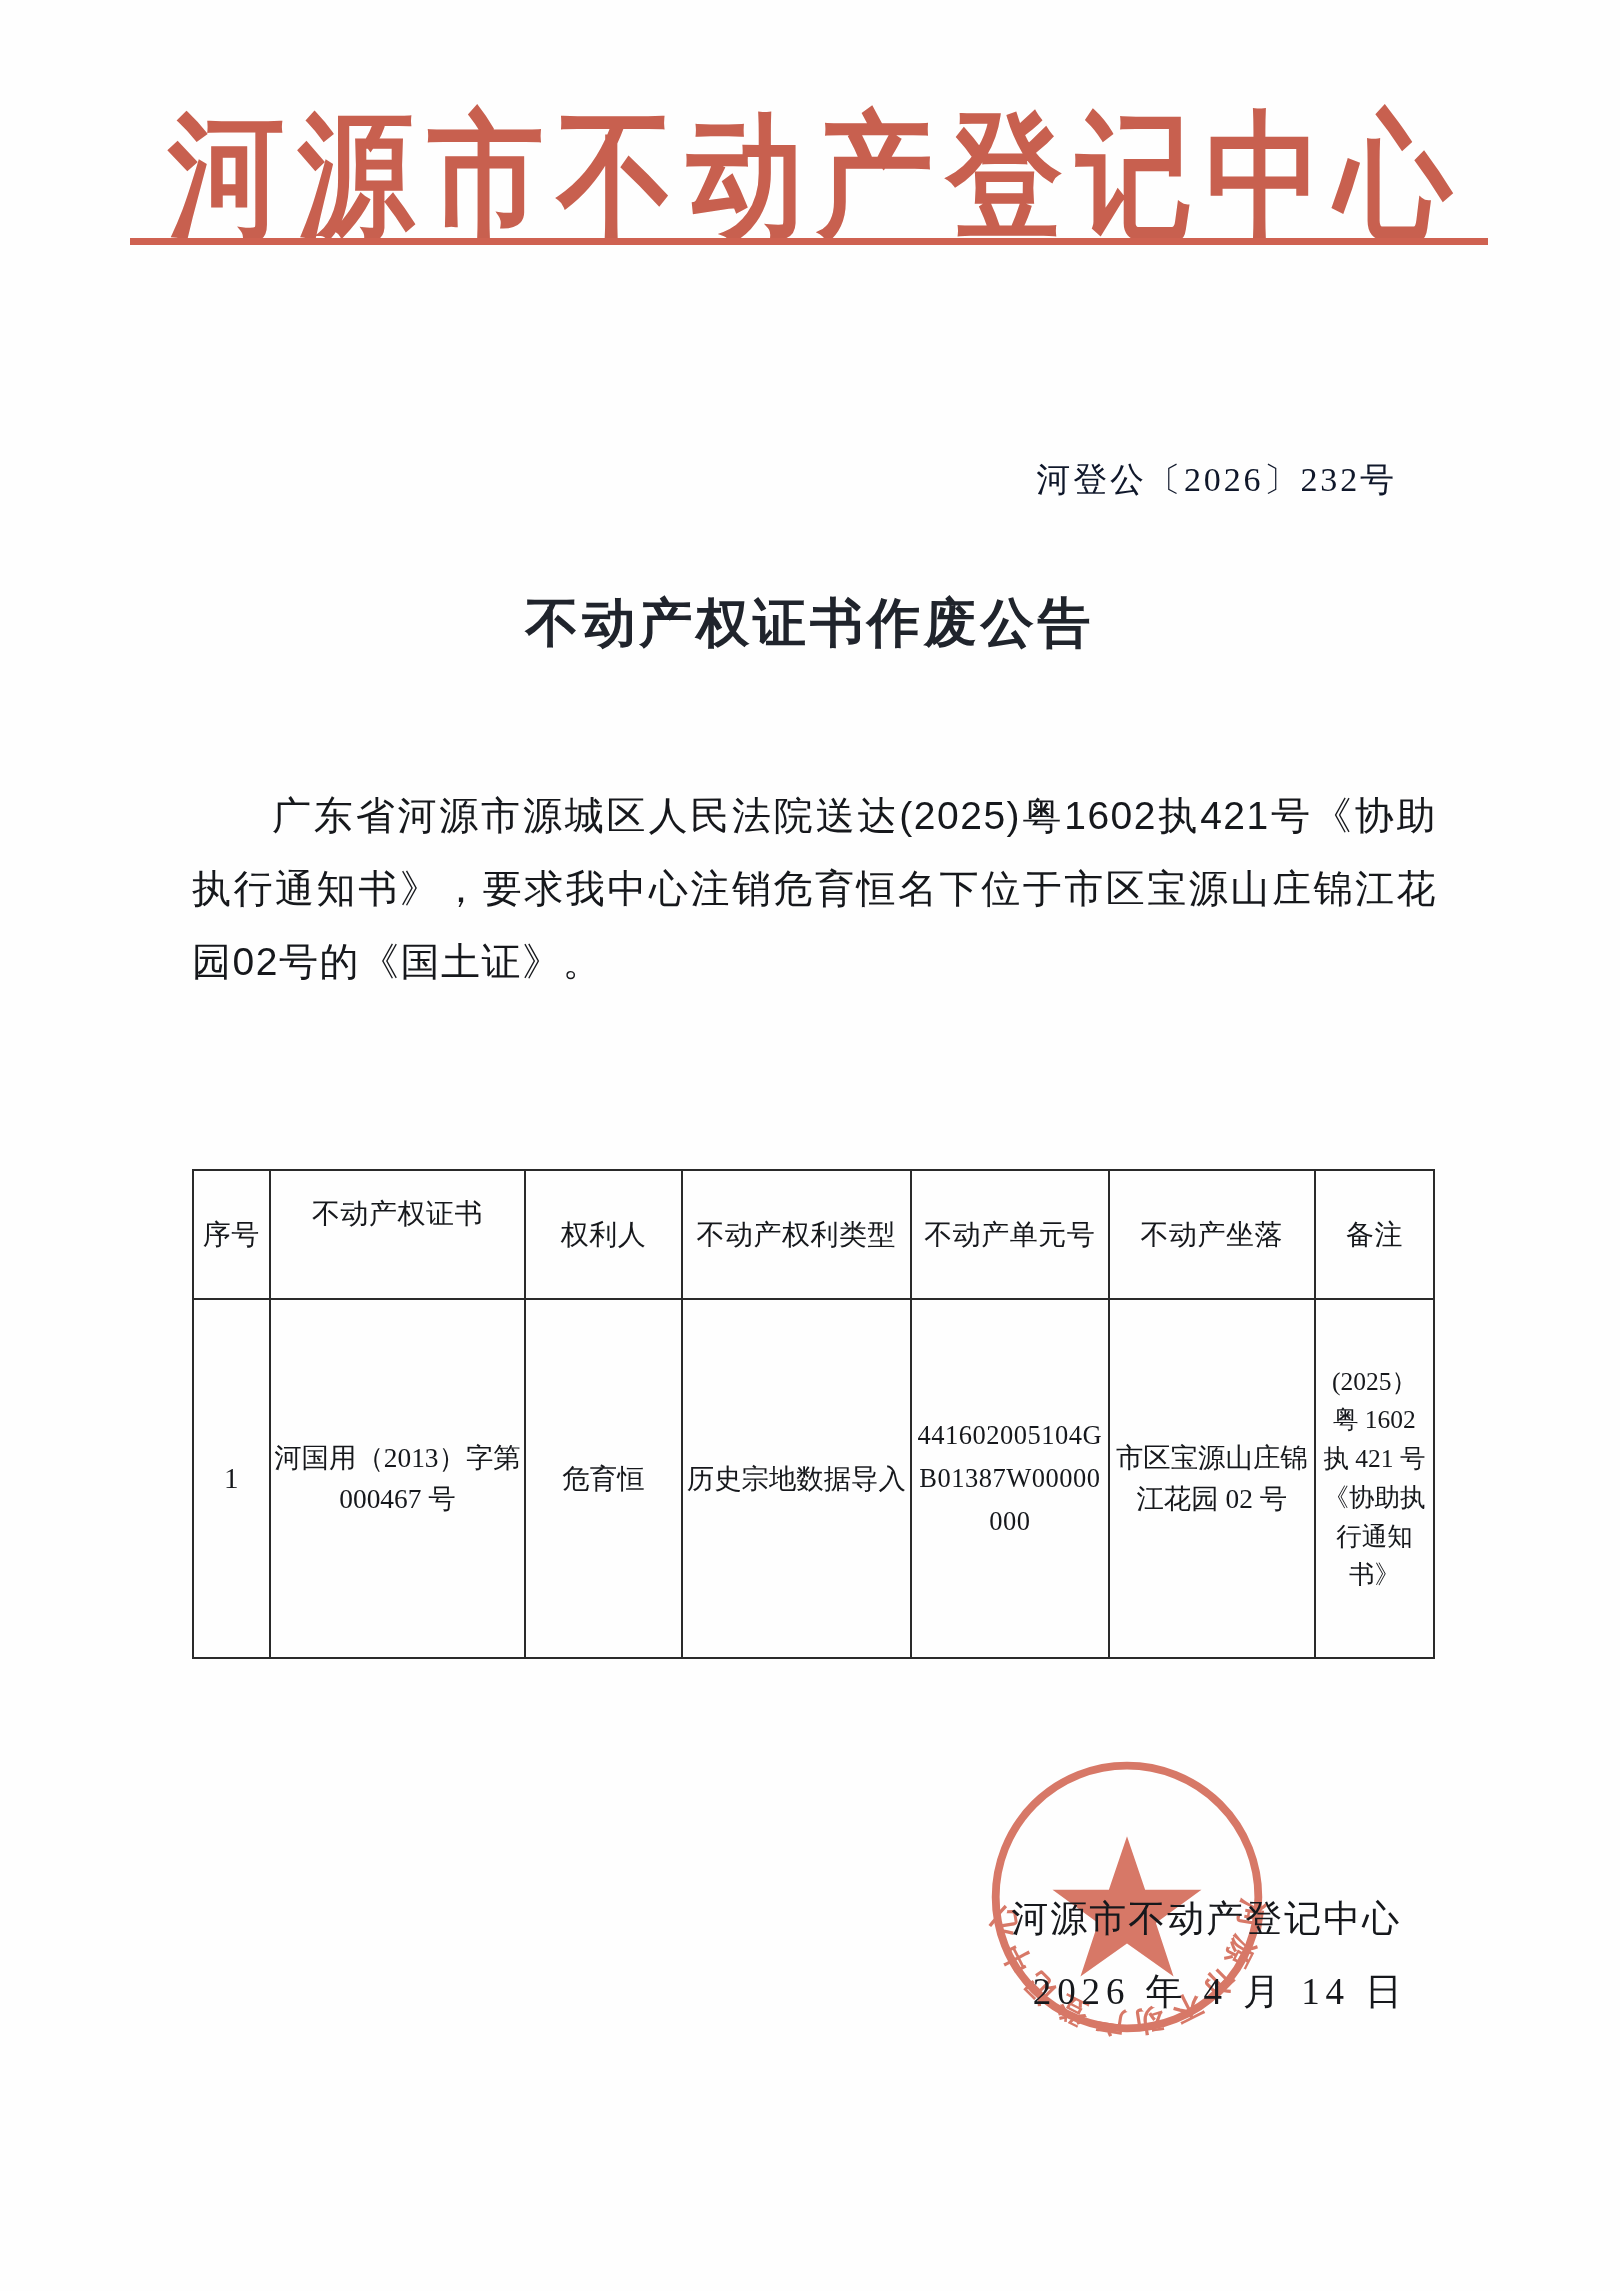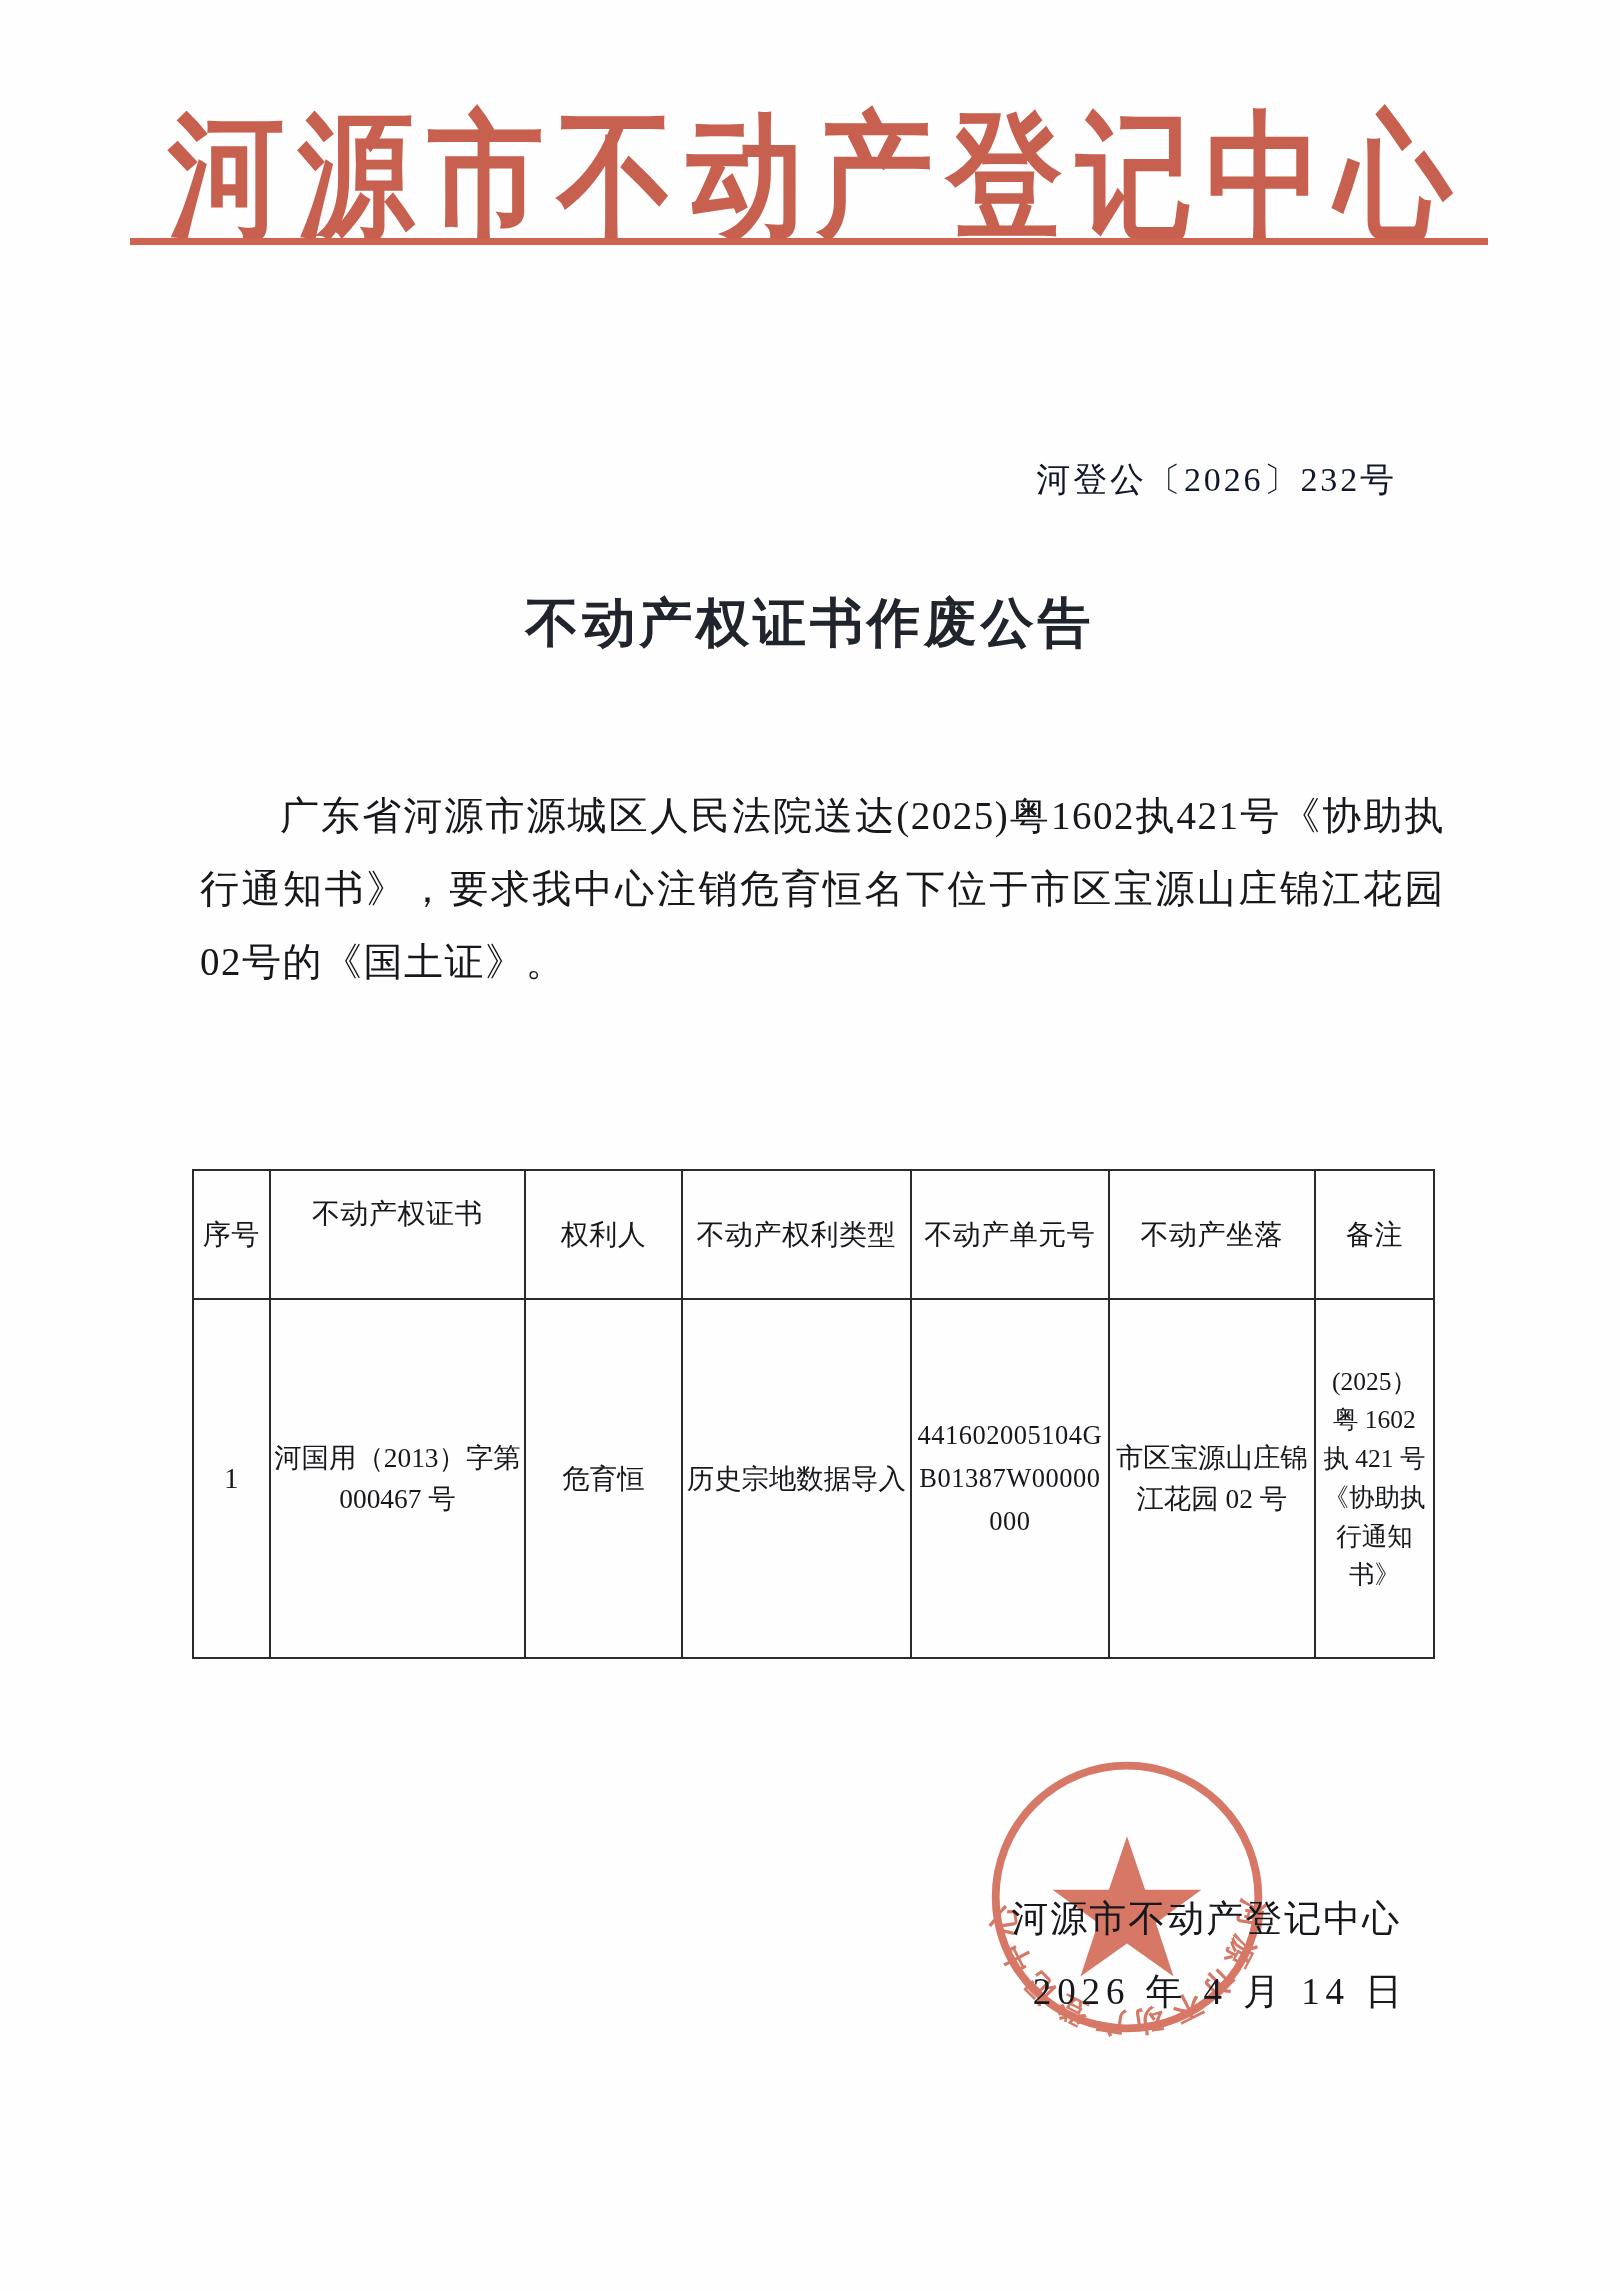--- a/index.html
+++ b/index.html
@@ -75,23 +75,23 @@
     font-weight: bold;
     letter-spacing: 3.9px;
     color: #20242c;
     white-space: nowrap;
   }
 
   
   .body-text {
     position: absolute;
     top: 779px;
-    left: 200px;
+    left: 192px;
     width: 1245px;
-    font-family: Liberation Serif, serif;
+    font-family: Liberation Sans, sans-serif;
     font-size: 39px;
     line-height: 73px;
     color: #16181c;
     letter-spacing: 1.5px;
   }
   .body-text p {
     margin: 0;
     text-indent: 80px;
     text-align: justify;
     text-justify: inter-ideograph;

